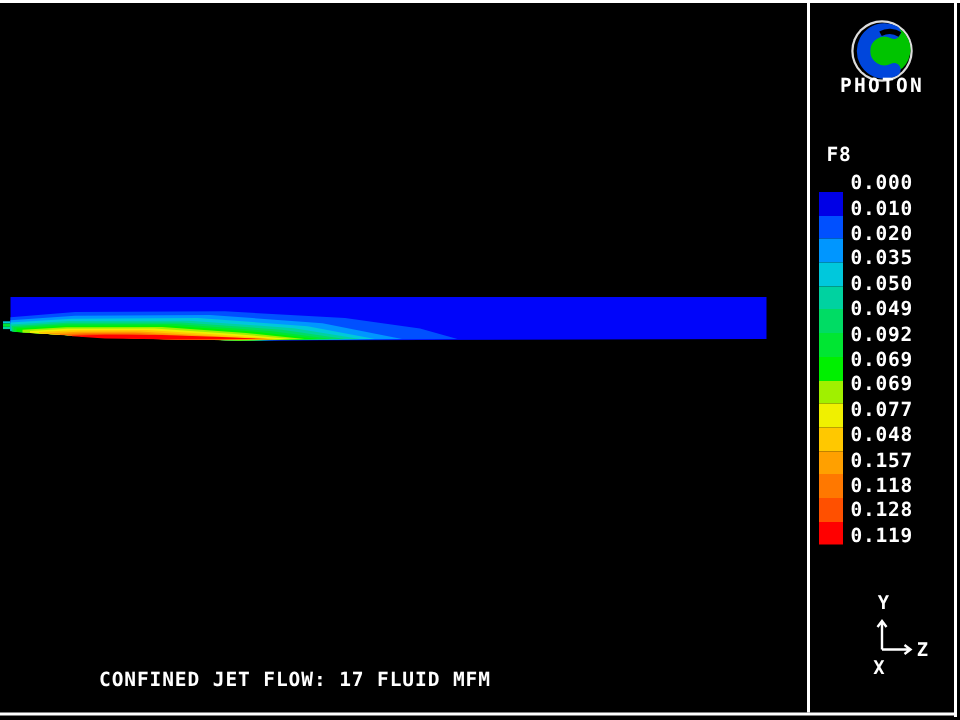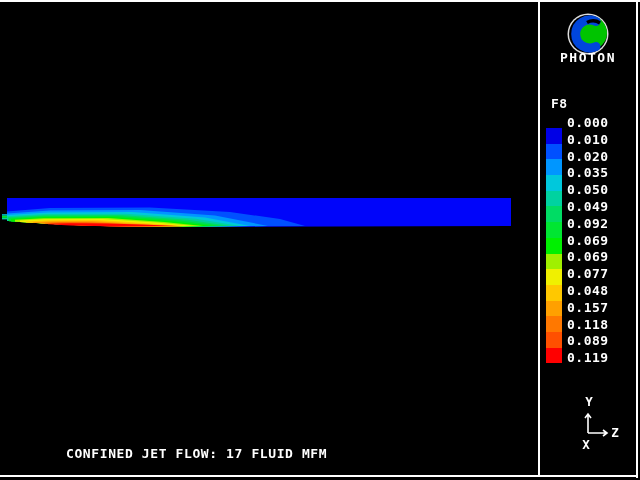--- a/index.html
+++ b/index.html
@@ -114,21 +114,21 @@
     <div class="legend-value">0.035</div>
     <div class="legend-value">0.050</div>
     <div class="legend-value">0.049</div>
     <div class="legend-value">0.092</div>
     <div class="legend-value">0.069</div>
     <div class="legend-value">0.069</div>
     <div class="legend-value">0.077</div>
     <div class="legend-value">0.048</div>
     <div class="legend-value">0.157</div>
     <div class="legend-value">0.118</div>
-    <div class="legend-value">0.089</div>
+    <div class="legend-value">0.128</div>
     <div class="legend-value">0.119</div>
   </div>
 
 <svg id="axis-triad" width="70" height="70" viewBox="0 0 70 70">
   <text class="triad-text" x="29" y="14" text-anchor="middle">Y</text>
   <path class="triad-line" d="M28,41 L28,22 M25,26 L28,22 L31,26"></path>
   <path class="triad-line" d="M28,41 L47,41 M43,38 L47,41 L43,44"></path>
   <text class="triad-text" x="55" y="45" text-anchor="middle">Z</text>
   <text class="triad-text" x="26" y="57" text-anchor="middle">X</text>
 </svg>

